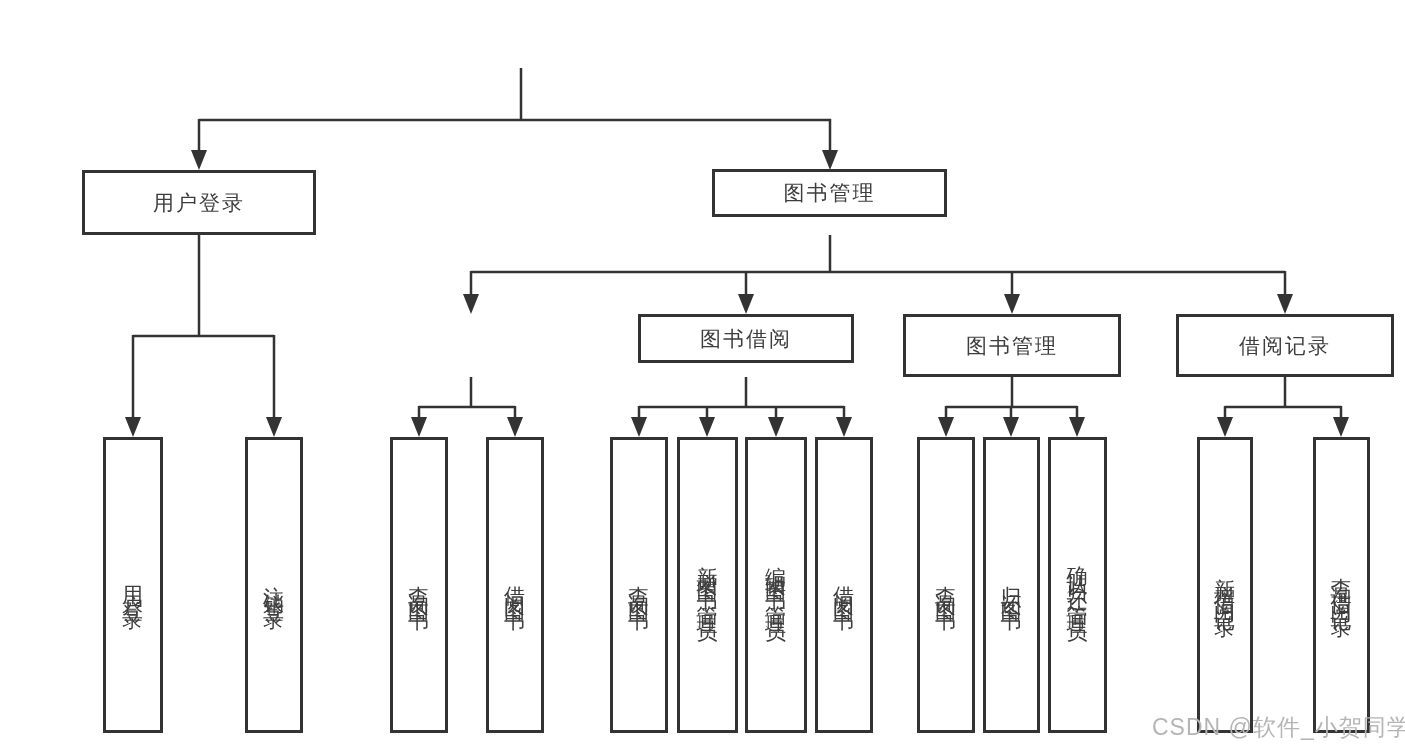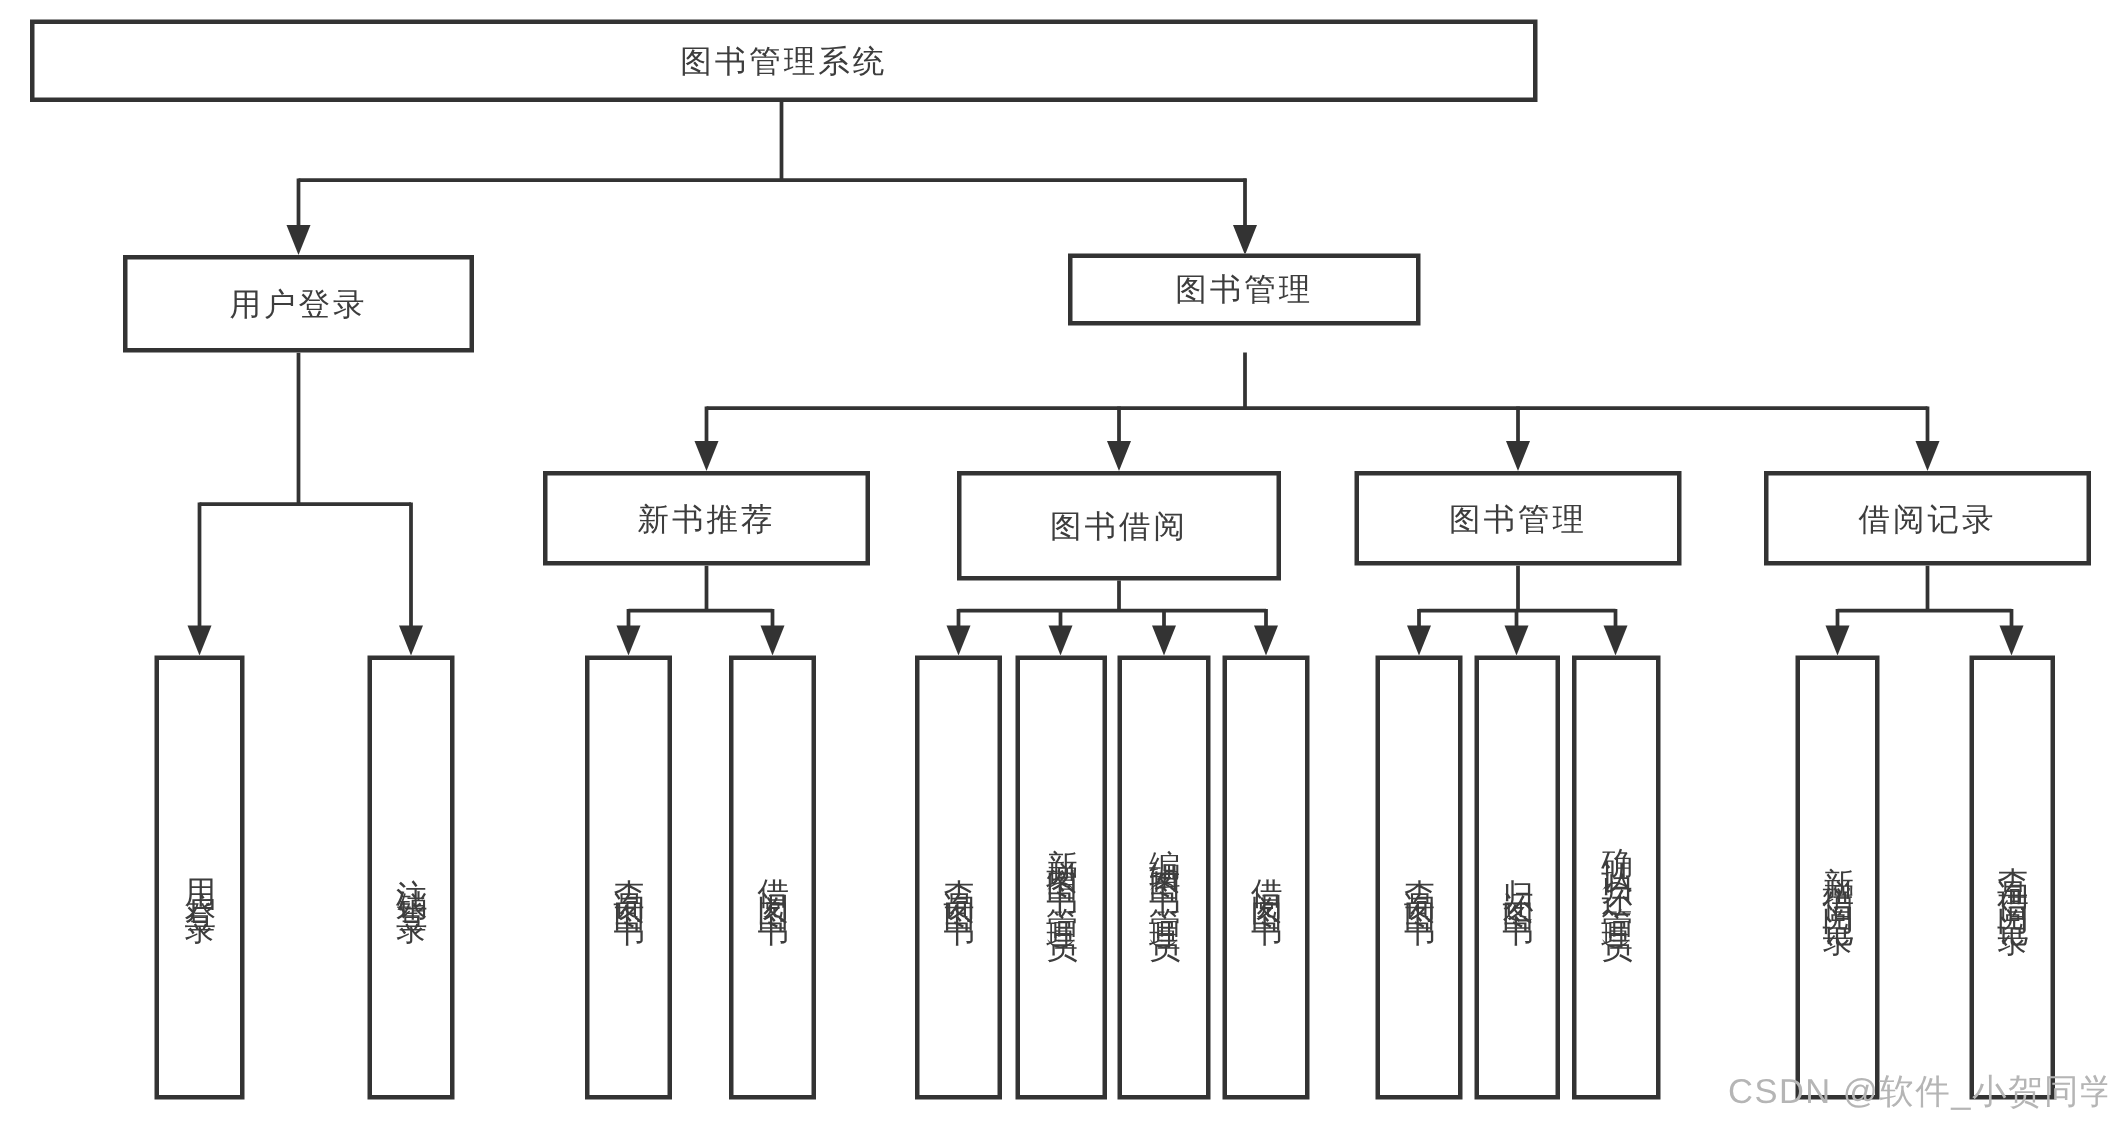--- a/index.html
+++ b/index.html
@@ -128,35 +128,29 @@
 
       <path d="M938 417 L954 417 L946 437 Z"></path>
       <path d="M1003 417 L1019 417 L1011 437 Z"></path>
       <path d="M1069 417 L1085 417 L1077 437 Z"></path>
 
       <path d="M1217 417 L1233 417 L1225 437 Z"></path>
       <path d="M1333 417 L1349 417 L1341 437 Z"></path>
     </g>
   </svg>
 
-  <div class="box" style="left:20px;top:13px;width:1005px;height:55px">
-    <span class="hlabel">图书管理系统</span>
-  </div>
 
   <div class="box" style="left:82px;top:170px;width:234px;height:65px">
     <span class="hlabel">用户登录</span>
   </div>
   <div class="box" style="left:712px;top:169px;width:235px;height:48px">
     <span class="hlabel">图书管理</span>
   </div>
 
-  <div class="box" style="left:362px;top:314px;width:218px;height:63px">
-    <span class="hlabel">新书推荐</span>
-  </div>
-  <div class="box" style="left:638px;top:314px;width:216px;height:73px">
+  <div class="box" style="left:638px;top:314px;width:216px;height:49px">
     <span class="hlabel">图书借阅</span>
   </div>
   <div class="box" style="left:903px;top:314px;width:218px;height:63px">
     <span class="hlabel">图书管理</span>
   </div>
   <div class="box" style="left:1176px;top:314px;width:218px;height:63px">
     <span class="hlabel">借阅记录</span>
   </div>
 
   <div class="box leaf" style="left:103px;top:437px;width:60px;height:296px">

